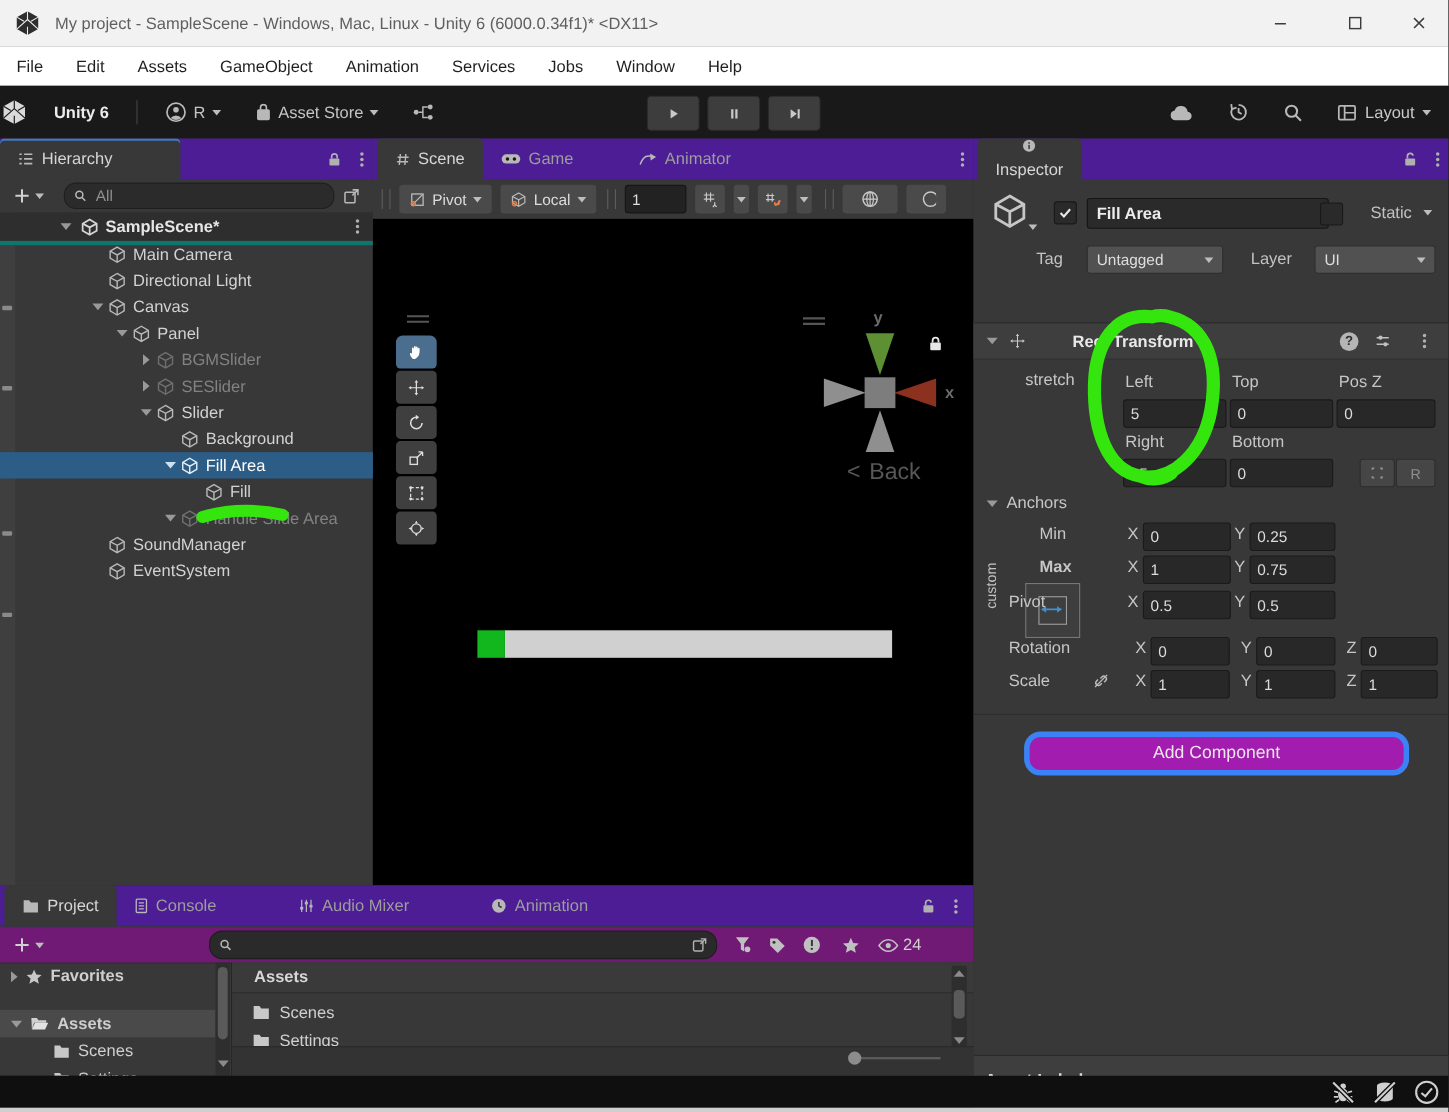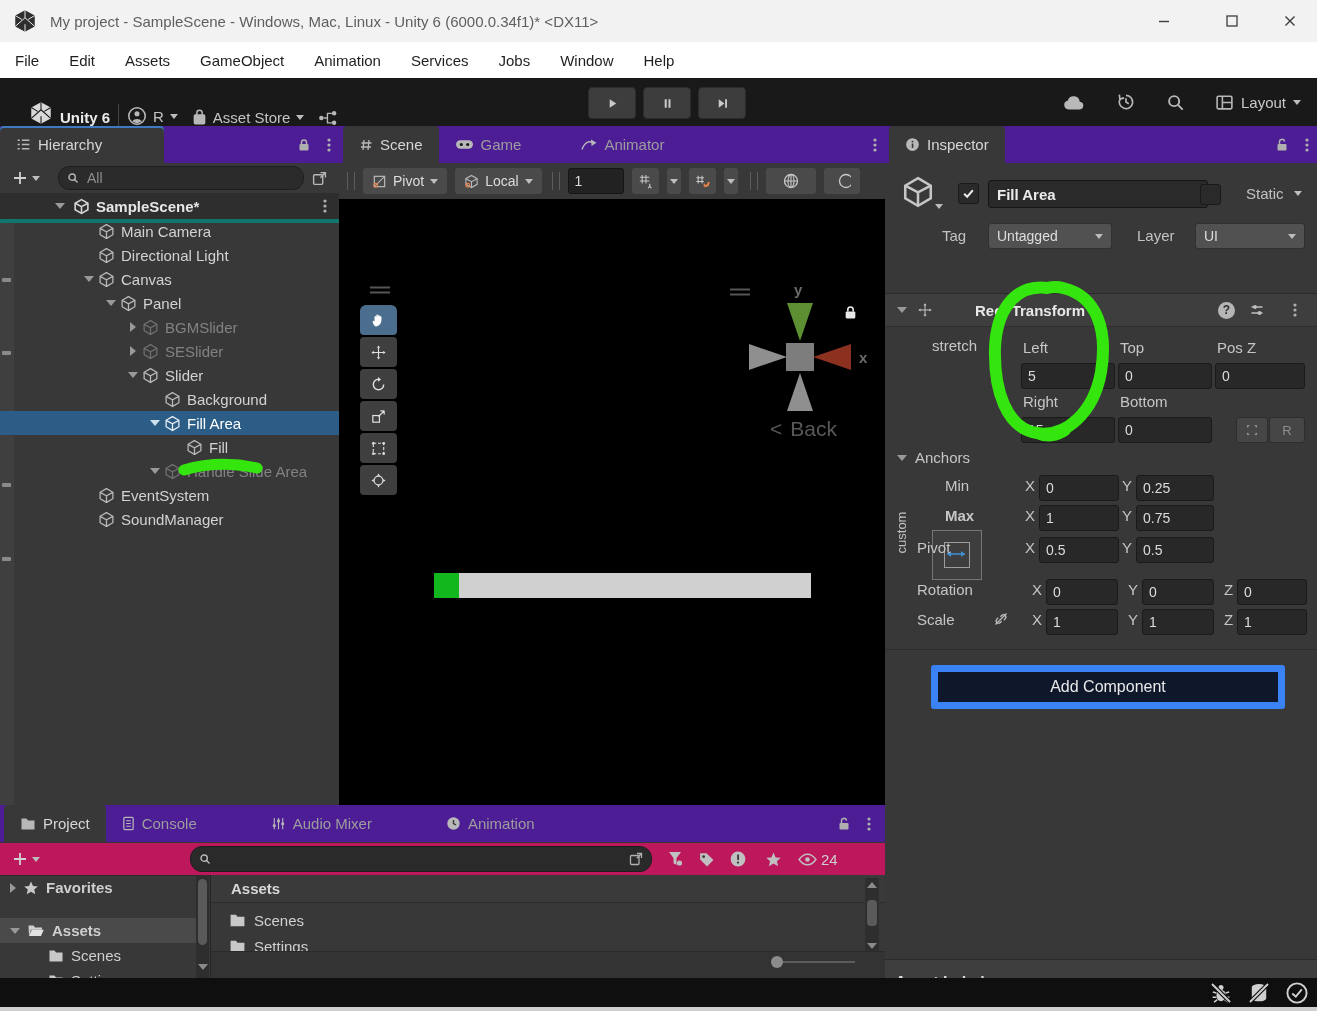--- a/index.html
+++ b/index.html
@@ -14,21 +14,21 @@
             display:flex;align-items:center;}
   .titlebar .logo{margin-left:12px;}
   .title-text{margin-left:12px;font-size:15px;color:#5f5f5f;}
   .wctl{position:absolute;top:0;height:42px;width:46px;display:flex;align-items:center;justify-content:center;color:#3c3c3c;}
   
   .menubar{position:absolute;left:0;top:42px;width:1317px;height:36px;background:#ffffff;
            display:flex;align-items:center;font-size:15px;color:#1f1f1f;}
   .menu-item{padding:0 15px;height:36px;display:flex;align-items:center;cursor:default;}
   
   .maintoolbar{position:absolute;left:0;top:78px;width:1317px;height:48px;background:#191919;color:#c4c4c4;}
-  .mtb-left{position:absolute;left:28px;top:0;height:48px;display:flex;align-items:flex-end;gap:0;font-size:15px;}
+  .mtb-left{position:absolute;left:0;top:0;height:48px;display:flex;align-items:center;gap:17px;font-size:15px;}
   .brand{font-weight:bold;color:#ececec;font-size:15px;margin-left:6px;}
   .vsep{width:1px;height:22px;background:#454545;margin:0 8px;}
   .tbtn{display:flex;align-items:center;gap:6px;color:#c4c4c4;}
   .caret{width:0;height:0;border-left:4px solid transparent;border-right:4px solid transparent;border-top:5px solid #bdbdbd;}
   .transport{position:absolute;left:588px;top:9px;display:flex;gap:7px;}
   .pbtn{width:46px;height:30px;background:#3d3d3d;border:1px solid #2b2b2b;border-radius:4px;
         display:flex;align-items:center;justify-content:center;color:#c9c9c9;}
   .mtb-right{position:absolute;right:16px;top:0;height:48px;display:flex;align-items:center;gap:30px;}
   .layout-group{display:flex;align-items:center;gap:7px;font-size:15px;color:#c9c9c9;}
   
@@ -107,29 +107,29 @@
   .flab{position:absolute;font-size:15px;color:#c6c6c6;}
   .uf{position:absolute;height:24px;background:#282828;border:1px solid #1a1a1a;border-radius:3px;
       color:#dcdcdc;font-size:14px;padding:0 6px;font-family:"Liberation Sans",sans-serif;}
   .anchor-box{position:absolute;left:47px;top:205px;width:48px;height:48px;border:1px solid #767676;
               background:#3e3e3e;display:flex;align-items:center;justify-content:center;}
   .anchor-inner{width:24px;height:24px;border:1px solid #9d9d9d;position:relative;}
   .custom-lbl{position:absolute;left:-14px;top:200px;font-size:13px;color:#c2c2c2;
               transform:rotate(-90deg);transform-origin:center;width:60px;text-align:center;}
   .smbtn{position:absolute;height:24px;background:#464646;border:1px solid #2d2d2d;border-radius:3px;
          display:flex;align-items:center;justify-content:center;color:#8f8f8f;font-size:13px;}
-  .addcomp{position:absolute;left:46px;top:502px;width:340px;height:30px;background:#0f172a;
-           border:7px solid #3b82f6;border-radius:3px;color:#e9e9e9;font-size:16px;
+  .addcomp{position:absolute;left:46px;top:502px;width:340px;height:30px;background:#a21caf;
+           border:5px solid #3b82f6;border-radius:15px;color:#e9e9e9;font-size:16px;
            display:flex;align-items:center;justify-content:center;}
   .assetlabels{position:absolute;left:0;top:796px;width:432px;height:46px;background:#3e3e3e;
                border-top:1px solid #2a2a2a;border-bottom:1px solid #2a2a2a;display:flex;align-items:center;}
   .al-title{font-weight:bold;font-size:16px;color:#dadada;margin-left:10px;}
   
   .bottompanel{position:absolute;left:0;top:805px;width:885px;height:173px;background:#383838;}
-  .btoolbar{position:absolute;left:0;top:38px;width:885px;height:32px;background:#be185d;
+  .btoolbar{position:absolute;left:0;top:38px;width:885px;height:32px;background:#701a75;
             border-bottom:1px solid #2c2c2c;display:flex;align-items:center;}
   .psearch{position:relative;margin-left:150px;width:460px;height:24px;background:#2a2a2a;
            border:1px solid #1e1e1e;border-radius:12px;display:flex;align-items:center;}
   .psearch input{background:transparent;border:0;outline:none;color:#cfcfcf;font-size:14px;width:400px;
                  font-family:"Liberation Sans",sans-serif;}
   .pico{margin-left:14px;color:#c0c0c0;display:flex;align-items:center;gap:4px;}
   .ptree{position:absolute;left:0;top:70px;width:196px;bottom:0;overflow:hidden;}
   .prow{height:25px;display:flex;align-items:center;gap:7px;font-size:15px;color:#cfcfcf;}
   .prow.bold{font-weight:bold;}
   .prow.sel{background:#4a4a4a;}
@@ -470,31 +470,31 @@
         <span>Handle Slide Area</span>
       </div>
       <div class="hrow d1">
         <span class="slot"></span>
           <span class="cube">
             <svg class="cb" width="17" height="17" viewBox="0 0 16 16">
               <path d="M8 1.5 14 5v6L8 14.5 2 11V5Z"></path>
               <path d="M2 5l6 3.2L14 5M8 8.2v6.3"></path>
             </svg>
           </span>
-        <span>EventSystem</span>
+        <span>SoundManager</span>
       </div>
       <div class="hrow d1">
         <span class="slot"></span>
           <span class="cube">
             <svg class="cb" width="17" height="17" viewBox="0 0 16 16">
               <path d="M8 1.5 14 5v6L8 14.5 2 11V5Z"></path>
               <path d="M2 5l6 3.2L14 5M8 8.2v6.3"></path>
             </svg>
           </span>
-        <span>SoundManager</span>
+        <span>EventSystem</span>
       </div>
     </div>
   </div>
 
   <div class="scenepanel">
     <div class="tabbar">
       <div class="tab active" style="margin-left:4px;">
         <svg class="ic" width="14" height="14" viewBox="0 0 14 14">
             <path d="M5 2 4 12M10 2 9 12M2.5 5h10M2 9h10" stroke="currentColor" stroke-width="1.3" fill="none"></path>
           </svg>
@@ -657,21 +657,21 @@
       </span>
 
       <div class="uislider-bg"></div>
       <div class="uislider-fill"></div>
 
     </div>
   </div>
 
   <div class="inspector">
     <div class="tabbar">
-      <div class="tab active" style="margin-left:4px;">
+      <div class="tab active" style="margin-left:4px;flex-direction:column;">
         <svg width="15" height="15" viewBox="0 0 16 16">
             <circle cx="8" cy="8" r="6.8" fill="#b8b8b8"></circle>
             <rect x="7.2" y="7" width="1.7" height="4.6" fill="#383838"></rect>
             <circle cx="8" cy="4.9" r="1" fill="#383838"></circle>
           </svg>
         <span>Inspector</span>
       </div>
       <div class="panel-icons">
         <span>
           <svg width="14" height="14" viewBox="0 0 14 14">

